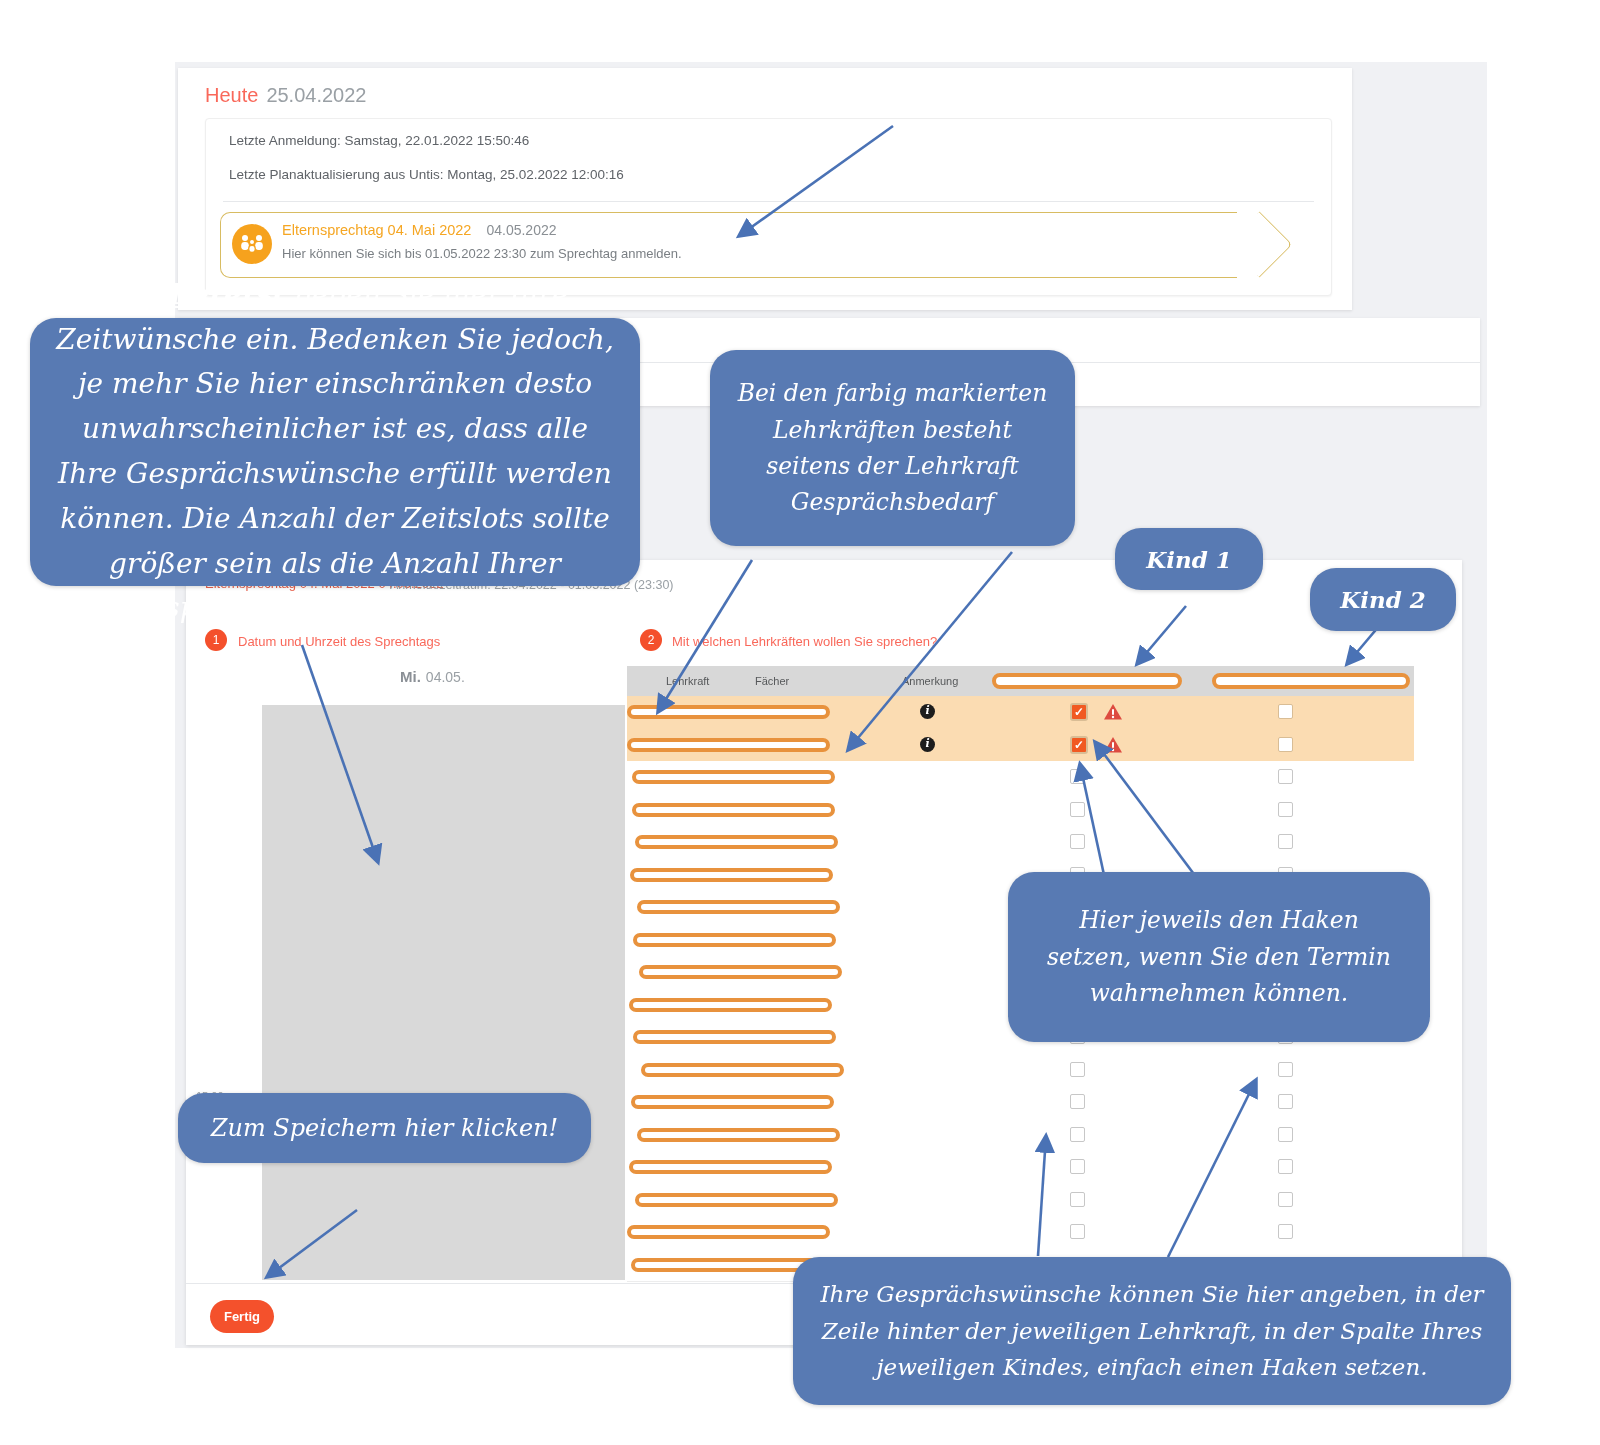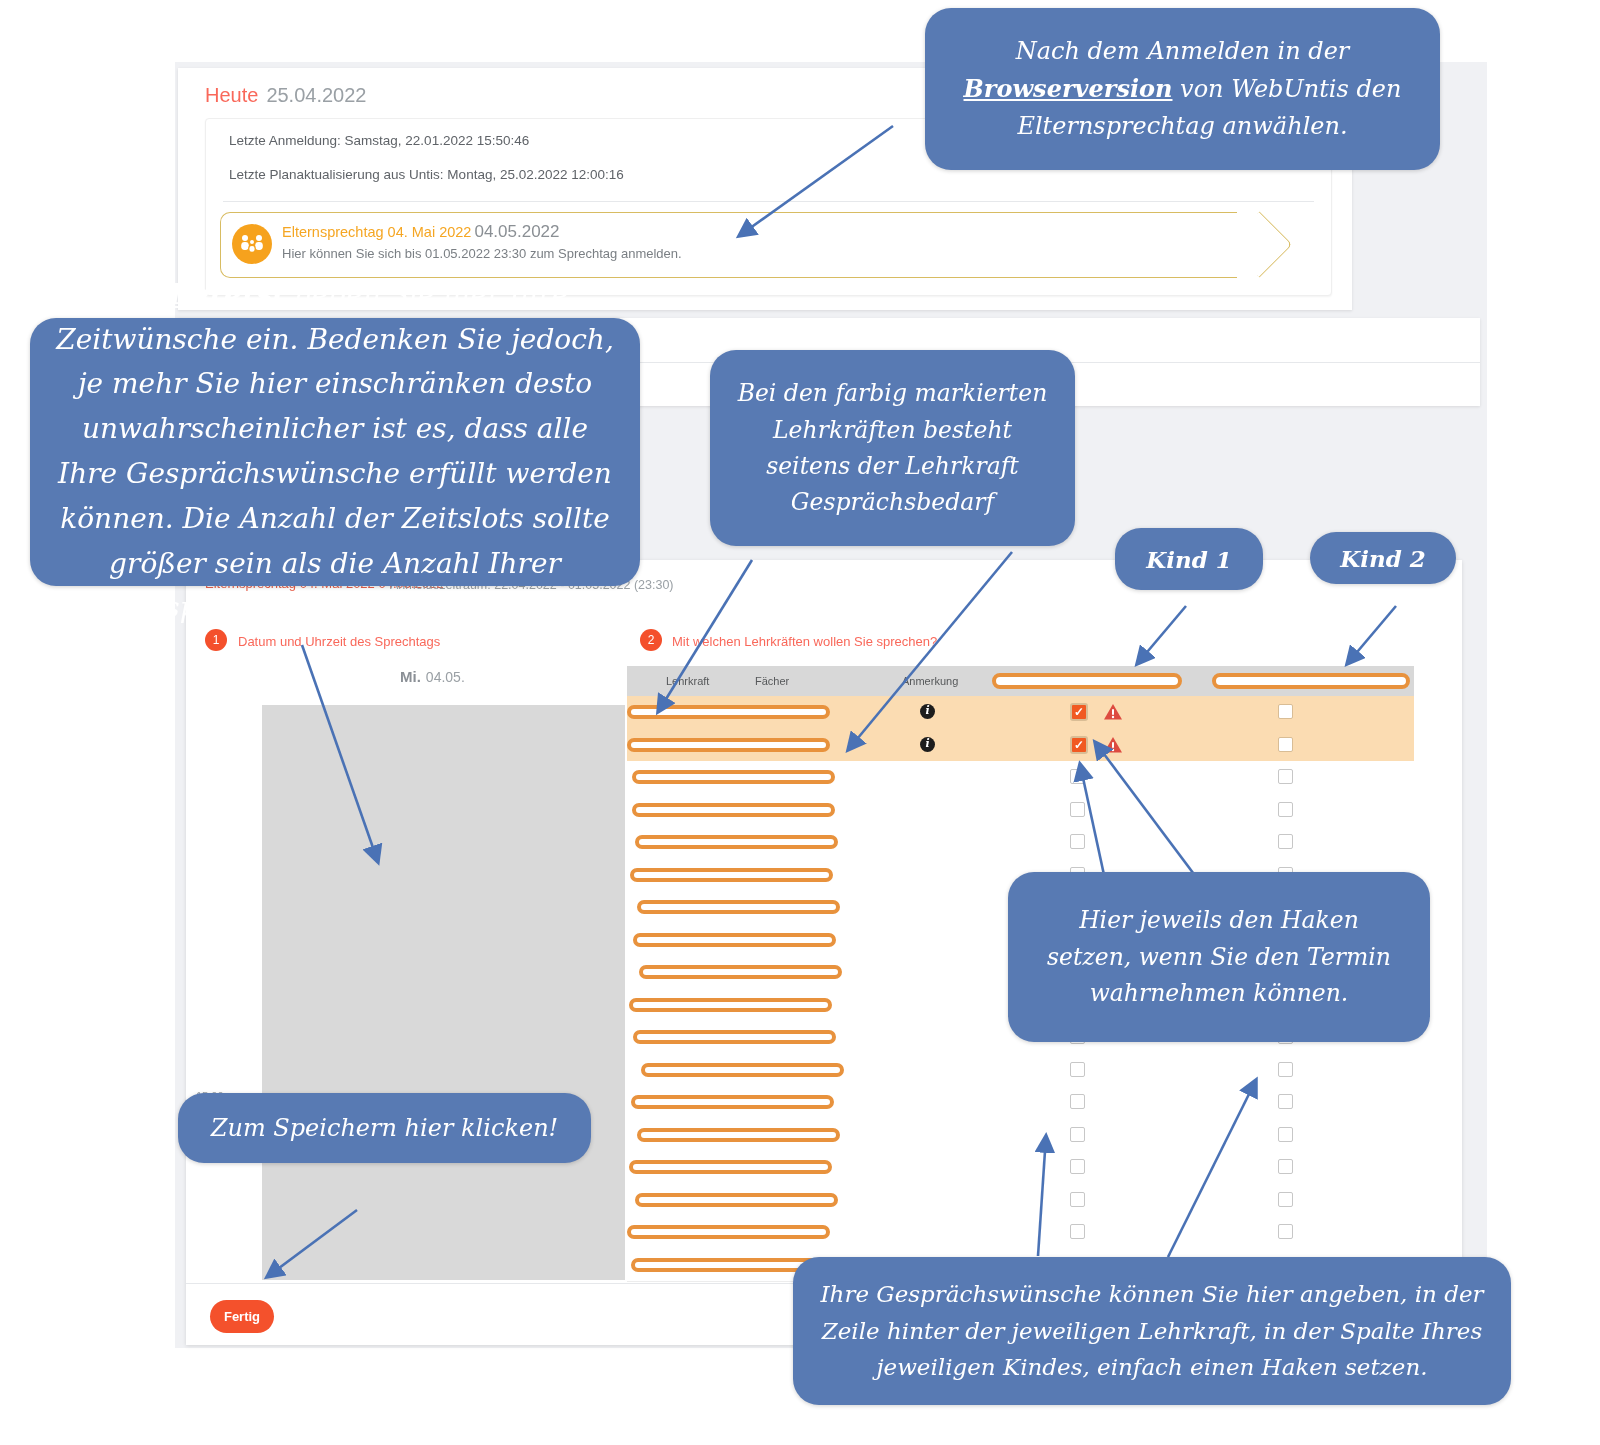--- a/index.html
+++ b/index.html
@@ -17,21 +17,21 @@
   
   .heute{font-size:20px;color:#f9685a;}
   .heute .date{color:#9aa0a5;font-weight:400;margin-left:8px;}
   .inner-panel{left:205px;top:118px;width:1125px;height:176px;background:#fff;border:1px solid #efefef;border-radius:4px;box-shadow:0 1px 2px rgba(0,0,0,.05);}
   .info-line{font-size:13.5px;color:#5f6368;}
   
   .banner{left:220px;top:212px;width:1016px;height:64px;border:1.5px solid #d8bc62;border-right:none;border-radius:10px 0 0 10px;background:#fff;}
   .banner-tip{left:1236px;top:221px;width:46px;height:46px;background:#fff;border-top:1.5px solid #d8bc62;border-right:1.5px solid #d8bc62;transform:rotate(45deg);border-top-right-radius:6px;}
   .event-icon{left:232px;top:224px;width:40px;height:40px;border-radius:50%;background:#f6a21d;display:flex;align-items:center;justify-content:center;}
   .event-title{font-size:14.5px;color:#f5a623;}
-  .event-title .d{color:#8a8f94;margin-left:3px;font-size:17px;}
+  .event-title .d{color:#8a8f94;margin-left:15px;font-size:14px;}
   .event-sub{font-size:13px;color:#7a7f84;}
   
   .hid-red{font-size:13px;color:#e8604c;}
   .hid-gray{font-size:12.5px;color:#9aa0a5;}
   
   .step-circle{width:22px;height:22px;border-radius:50%;background:#f4502c;color:#fff;font-size:12px;
                display:flex;align-items:center;justify-content:center;}
   .step-label{font-size:13px;color:#f9685a;}
   .day-head{font-size:15px;color:#8b9096;font-weight:700;}
   .day-head .dd{font-size:14px;color:#9aa0a5;font-weight:400;margin-left:5px;}
@@ -55,21 +55,21 @@
   .callout{position:absolute;background:#587ab3;border-radius:26px;color:#fff;z-index:6;
            font-family:"DejaVu Serif",serif;font-style:italic;text-align:center;
            display:flex;align-items:center;justify-content:center;box-shadow:0 1px 4px rgba(0,0,0,.18);}
   .callout .inner{width:100%;padding:14px 26px;}
   .callout b u{text-decoration:underline;}
   .c-banner{left:925px;top:8px;width:515px;height:162px;font-size:24px;line-height:1.55;}
   .c-first{left:30px;top:318px;width:610px;height:268px;font-size:28px;line-height:1.6;}
   .c-color{left:710px;top:350px;width:365px;height:196px;font-size:23.5px;line-height:1.55;}
   .c-kind{font-size:23px;font-weight:700;}
   .c-kind1{left:1115px;top:528px;width:148px;height:62px;}
-  .c-kind2{left:1310px;top:532px;width:146px;height:52px;}
+  .c-kind2{left:1310px;top:568px;width:146px;height:63px;}
   .c-haken{left:1008px;top:872px;width:422px;height:170px;font-size:23.5px;line-height:1.55;}
   .c-save{left:178px;top:1093px;width:413px;height:70px;font-size:24px;}
   .c-wishes{left:793px;top:1257px;width:718px;height:148px;font-size:23px;line-height:1.6;}
   .arrows{left:0;top:0;width:1600px;height:1445px;z-index:5;pointer-events:none;}
 </style>
 </head>
 <body>
 
 <div class="page">
 
@@ -255,23 +255,20 @@
       <line x1="1186" y1="606" x2="1137" y2="664" marker-end="url(#ah)"></line>
       <line x1="1396" y1="606" x2="1347" y2="664" marker-end="url(#ah)"></line>
       <line x1="1122" y1="958" x2="1080" y2="764" marker-end="url(#ah)"></line>
       <line x1="1262" y1="965" x2="1095" y2="742" marker-end="url(#ah)"></line>
       <line x1="357" y1="1210" x2="267" y2="1277" marker-end="url(#ah)"></line>
       <line x1="1038" y1="1256" x2="1046" y2="1136" marker-end="url(#ah)"></line>
       <line x1="1168" y1="1257" x2="1256" y2="1080" marker-end="url(#ah)"></line>
     </g>
   </svg>
 
-  <div class="callout c-banner">
-    <div class="inner"><span>Nach dem Anmelden in der </span><b><u>Browserversion</u></b><span> von WebUntis den Elternsprechtag anwählen.</span></div>
-  </div>
 
   <div class="callout c-first">
     <div class="inner"><b><u>Zu allererst</u></b><span> geben Sie hier Ihre Zeitwünsche ein. Bedenken Sie jedoch, je mehr Sie hier einschränken desto unwahrscheinlicher ist es, dass alle Ihre Gesprächswünsche erfüllt werden können. Die Anzahl der Zeitslots sollte größer sein als die Anzahl Ihrer Gesprächswünsche rechts!!!!</span></div>
   </div>
 
   <div class="callout c-color">
     <div class="inner">Bei den farbig markierten Lehrkräften besteht seitens der Lehrkraft Gesprächsbedarf</div>
   </div>
 
   <div class="callout c-kind c-kind1">

